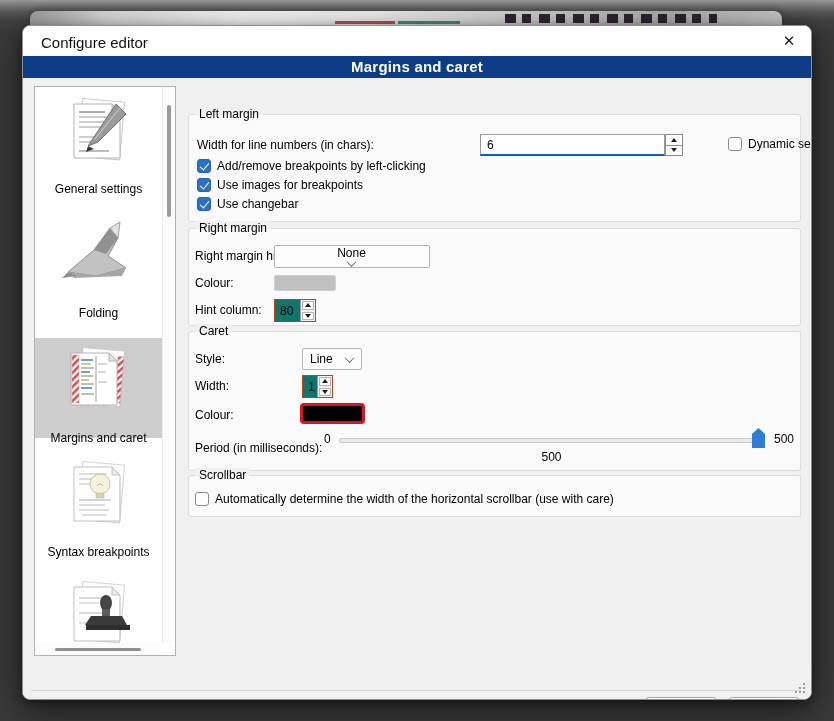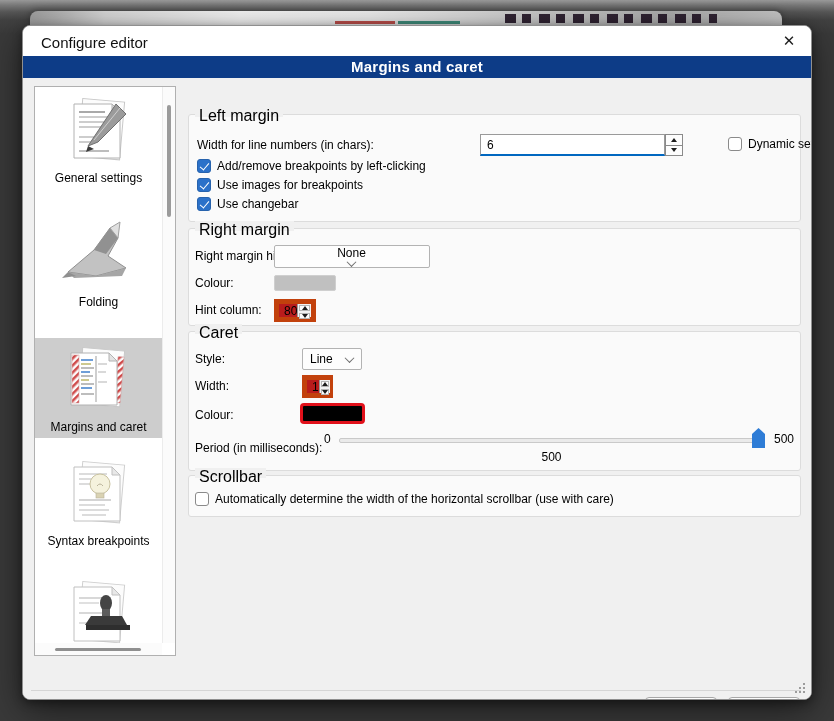--- a/index.html
+++ b/index.html
@@ -32,31 +32,31 @@
     font-size:15px; font-weight:bold; line-height:21px; letter-spacing:.2px; }
   .content { position:absolute; top:52px; left:0; right:0; bottom:0; background:#f0f0f0; }
 
   
   .sidebar { position:absolute; left:11px; top:8px; width:142px; height:570px;
     background:#fff; border:1px solid #b0b0b0; }
   .sb-items { position:absolute; left:0; top:0; right:13px; bottom:12px; overflow:hidden; }
   .sb-item { position:absolute; left:0; width:100%; text-align:center; }
   .sb-item.selected { background:#cdcdcd; }
   .sb-item .ic { display:block; margin:0 auto; }
-  .sb-label { font-size:12px; color:#000; margin-top:1px; }
+  .sb-label { font-size:12px; color:#000; margin-top:12px; }
   .sb-vtrack { position:absolute; top:0; right:0; width:13px; bottom:12px;
     background:#fbfbfb; border-left:1px solid #ececec; }
   .sb-vthumb { position:absolute; top:18px; left:4px; width:4px; height:112px; background:#9b9b9b; border-radius:2px; }
   .sb-htrack { position:absolute; left:0; right:13px; bottom:0; height:12px; background:#fbfbfb; }
   .sb-hthumb { position:absolute; left:20px; bottom:4px; width:86px; height:3px; background:#8f8f8f; border-radius:2px; }
 
   
   .fs { position:absolute; left:165px; width:613px; background:#fafafa;
     border:1px solid #dcdcdc; border-radius:3px; }
-  .fs-title { position:absolute; top:-8px; left:6px; padding:0 4px; font-size:16px; color:#000;
+  .fs-title { position:absolute; top:-8px; left:6px; padding:0 4px; font-size:12px; color:#000;
     background:linear-gradient(180deg,#f0f0f0 55%,#fafafa 55%); }
   #fs-left-margin { top:36px;  height:108px; }
   #fs-right-margin{ top:150px; height:98px; }
   #fs-caret       { top:253px; height:140px; }
   #fs-scrollbar   { top:397px; height:42px; }
   .lbl { position:absolute; font-size:12px; color:#000; white-space:nowrap; }
 
   
   .num-input { position:absolute; left:291px; top:19px; width:185px; height:22px;
     border:1px solid #9a9a9a; border-bottom:2px solid #0067c0; background:#fff;
@@ -73,21 +73,21 @@
   .cb.checked { background:#2b71c9; border:1px solid #2763ad; }
   .cb.checked::after { content:""; position:absolute; left:4px; top:1px; width:4px; height:8px;
     border-right:1.6px solid #fff; border-bottom:1.6px solid #fff; transform:rotate(40deg); }
   .cb.un { background:#fff; border:1px solid #8a8a8a; }
 
   .combo { position:absolute; display:flex; align-items:center; justify-content:space-between;
     padding:0 8px 0 7px; background:#fdfdfd; border:1px solid #b3b3b3; border-radius:2px; font-size:12px; color:#000; }
   .chev { width:7px; height:7px; border-right:1.4px solid #6e6e6e; border-bottom:1.4px solid #6e6e6e;
     transform:rotate(45deg) translate(-1px,-1px); flex:0 0 auto; }
 
-  .spin { position:absolute; display:flex; border:5px solid #c2410c; background:#b91c1c; }
+  .spin { position:absolute; display:flex; border:1px solid #c2410c; background:#0f766e; }
   .spin .val { flex:1; font-size:12px; display:flex; align-items:center; padding-left:5px; color:#000; }
   .spin .btns { width:15px; display:flex; flex-direction:column; border-left:1px solid #9a9a9a; background:#f2f2f2; }
   .spin .btns > div { flex:1; display:flex; align-items:center; justify-content:center; border:1px solid #b5b5b5; margin:1px; background:#fdfdfd; }
 
   .swatch-grey { position:absolute; left:85px; top:46px; width:62px; height:16px;
     background:#c0c0c0; border:1px solid #cfcfcf; border-radius:2px; }
   .swatch-ring { position:absolute; left:111px; top:71px; width:65px; height:21px;
     background:#000; border:3px solid #e1101a; border-radius:4px; }
 
   .slider-track { position:absolute; left:150px; top:106px; width:425px; height:5px;

